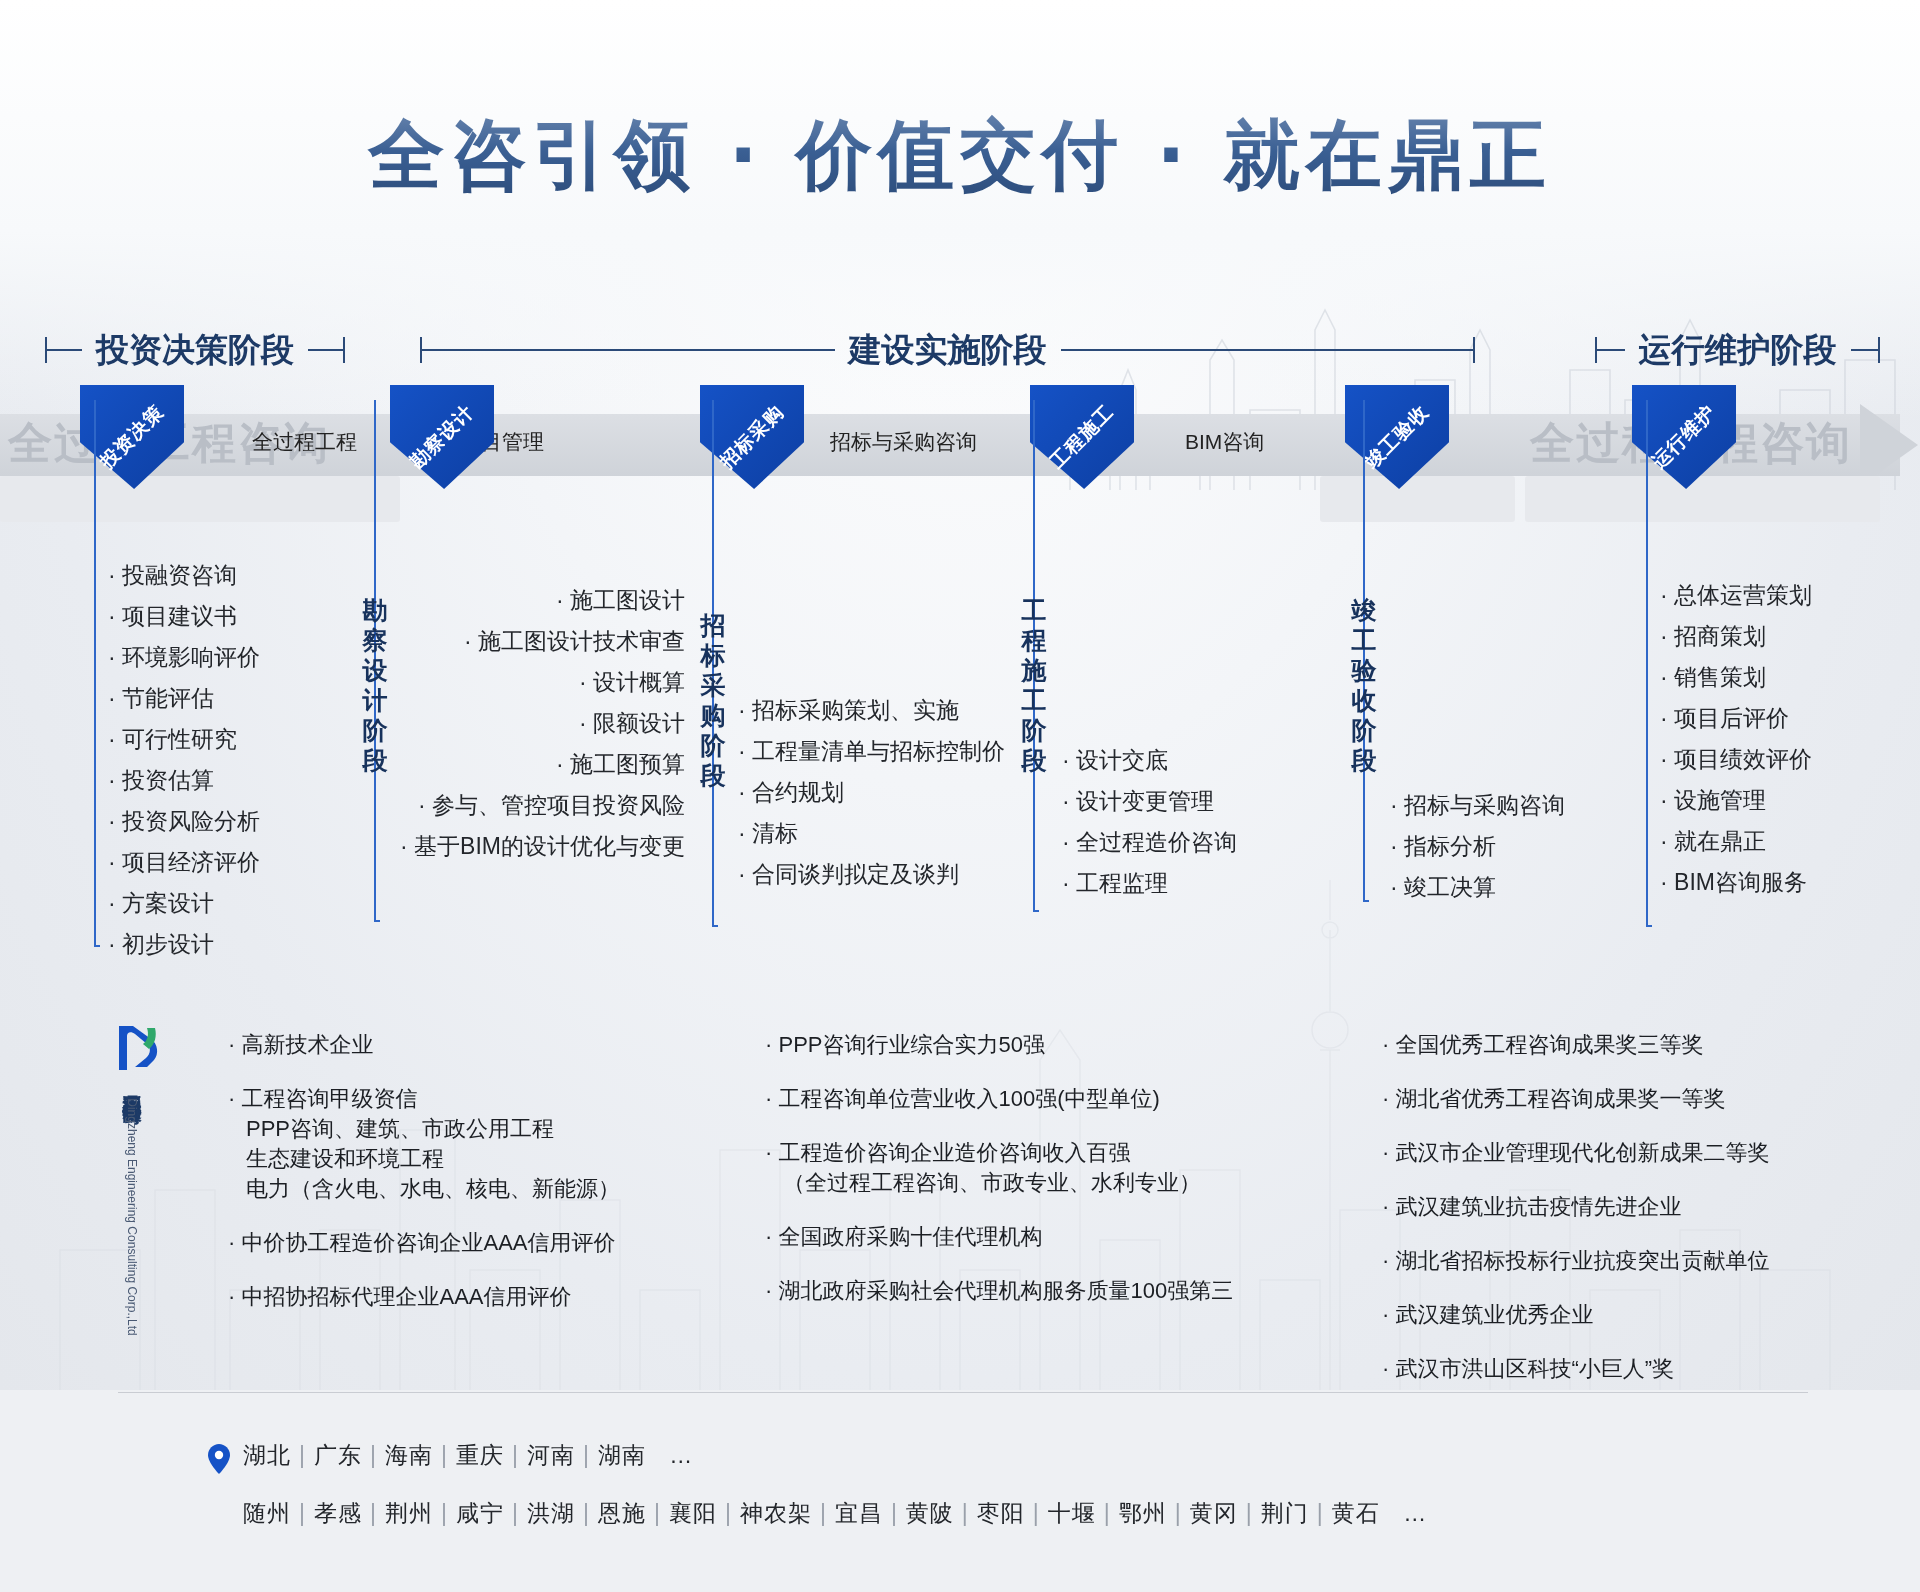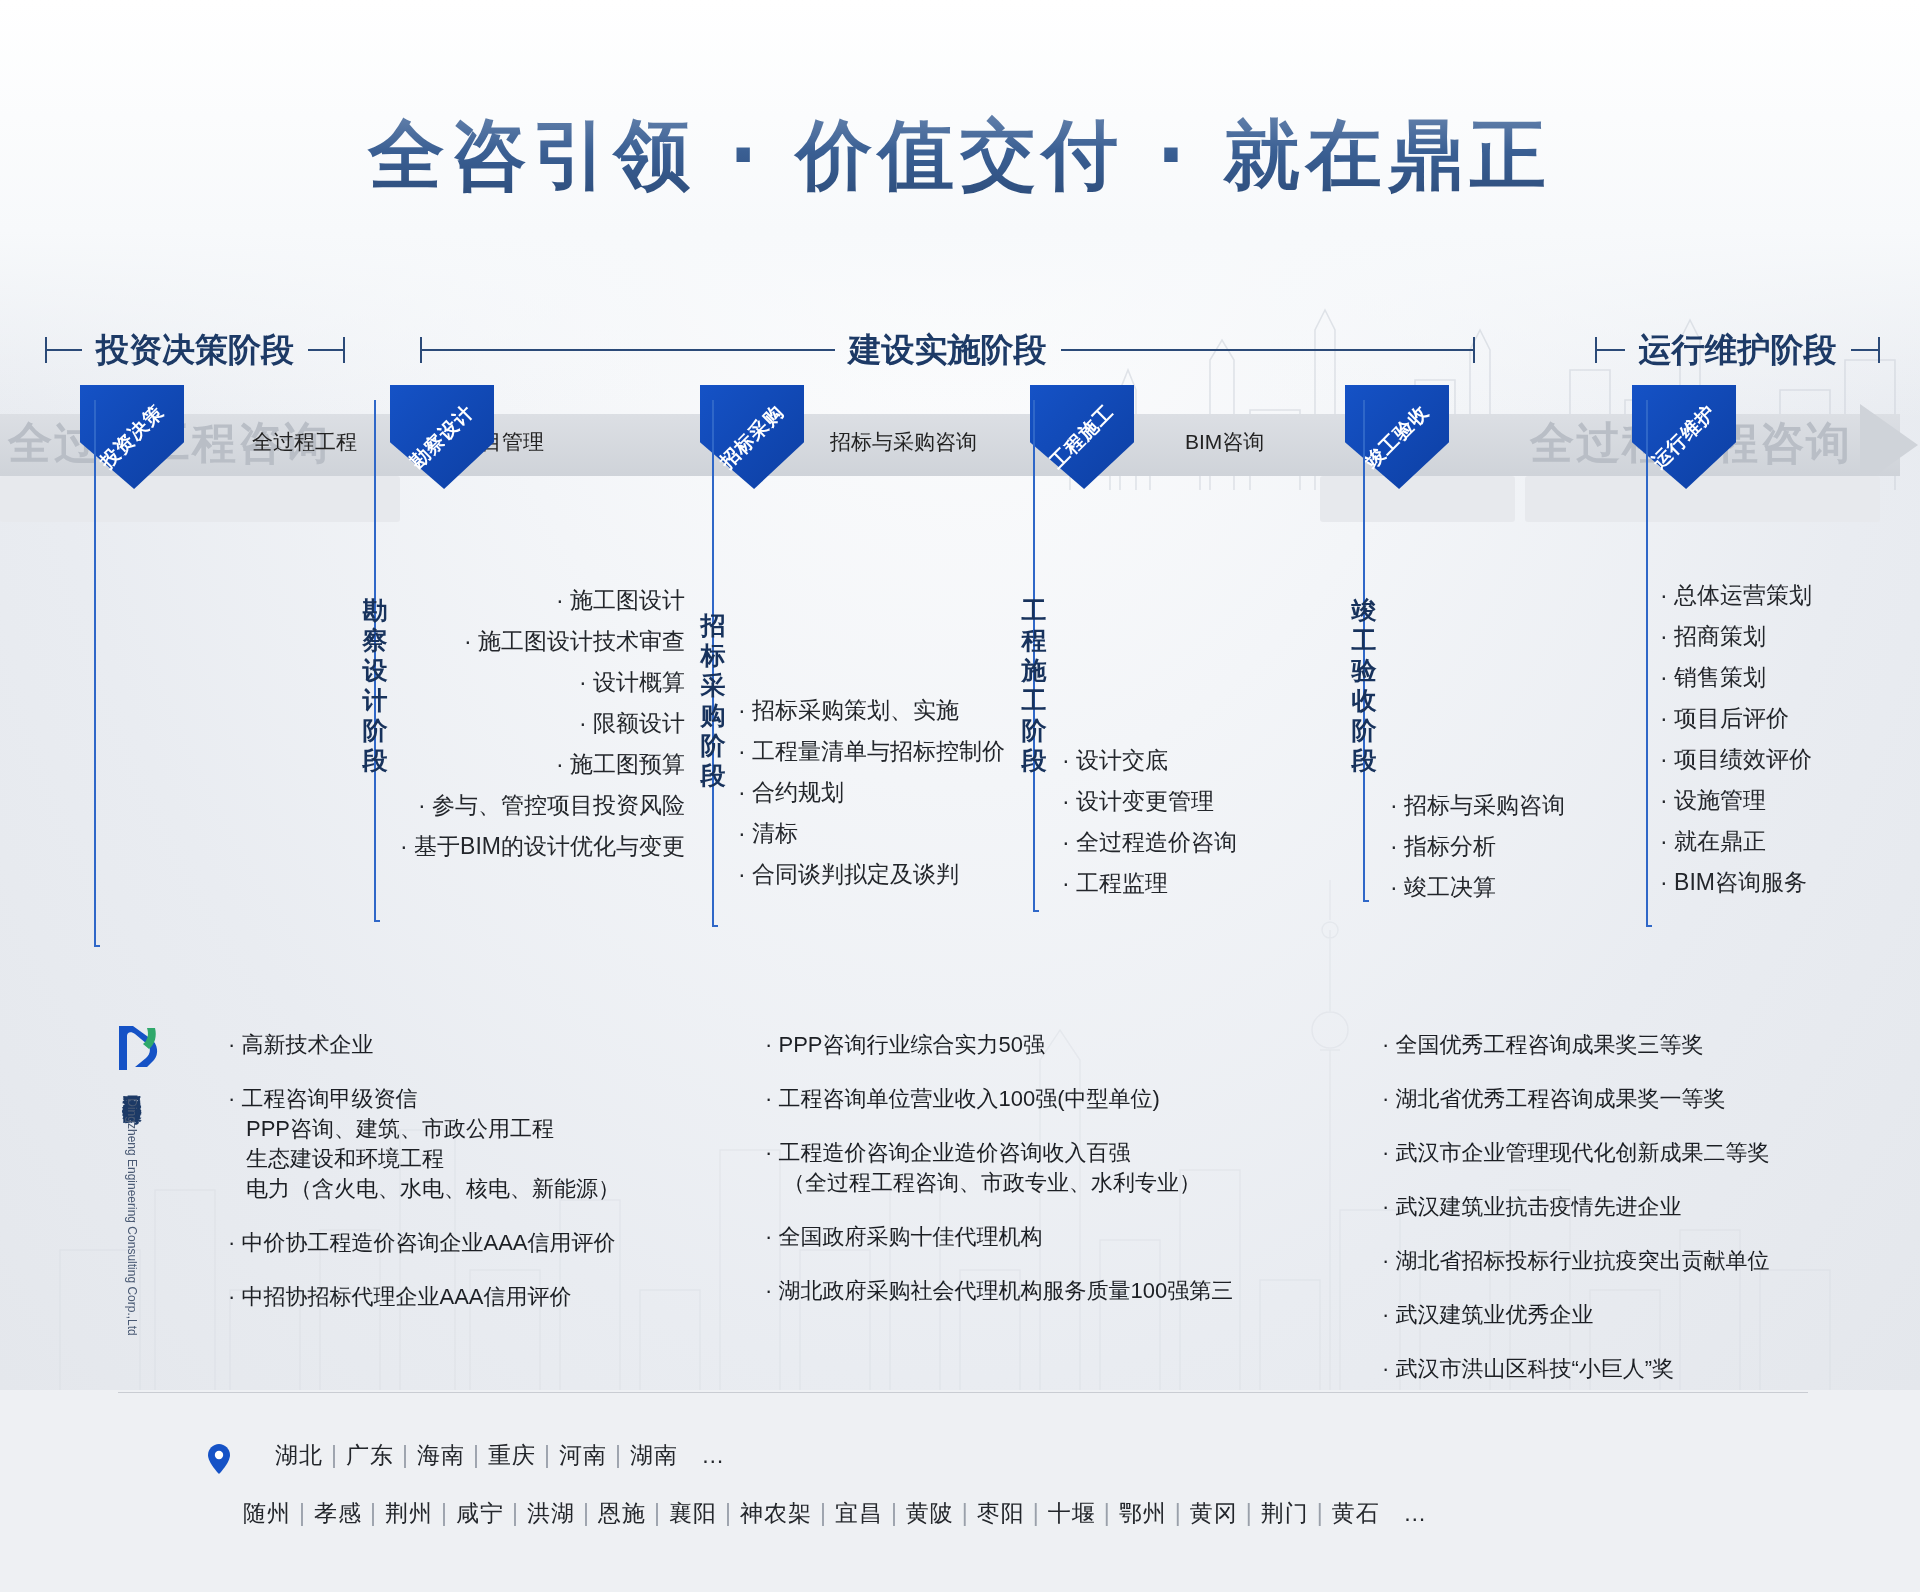--- a/index.html
+++ b/index.html
@@ -107,21 +107,21 @@
   .logo-text .en{font-size:12px;font-weight:normal;color:#4a5a74;letter-spacing:0;}
   .cred{position:absolute;font-size:22px;color:#1c1f24;line-height:30px;}
   .cred .li{margin-bottom:24px;white-space:nowrap;}
   .cred .li:before{content:"· ";}
   .cred .sub{display:block;white-space:nowrap;}
   .cred .sub.ind{padding-left:18px;}
 
   .divider{position:absolute;left:118px;top:1392px;width:1690px;height:1px;background:#c9ccd2;}
 
   .pin{position:absolute;left:208px;top:1444px;}
-  .region{position:absolute;left:243px;top:1440px;font-size:23px;color:#23262b;letter-spacing:1px;white-space:nowrap;margin-left:32px;}
+  .region{position:absolute;left:243px;top:1440px;font-size:23px;color:#23262b;letter-spacing:1px;white-space:nowrap;}
   .cities{position:absolute;left:243px;top:1498px;font-size:23px;color:#23262b;letter-spacing:1px;white-space:nowrap;}
   .sep{color:#9aa0aa;padding:0 8px;}
 </style>
 </head>
 <body>
 
 <div class="canvas">
 
   <svg class="skyline-top" viewBox="0 0 870 190" preserveAspectRatio="none">
     <g fill="none" stroke="#c3c9d2" stroke-width="1.6">
@@ -250,20 +250,32 @@
 
   <div class="vline" style="left:1033px;top:400px;height:510px;"></div>
   <div class="hline" style="left:1033px;top:910px;width:6px;"></div>
 
   <div class="vline" style="left:1363px;top:400px;height:500px;"></div>
   <div class="hline" style="left:1363px;top:900px;width:6px;"></div>
 
   <div class="vline" style="left:1646px;top:400px;height:525px;"></div>
   <div class="hline" style="left:1646px;top:925px;width:6px;"></div>
 
+  <div class="items" style="left:108px;top:555px;">
+    <div>投融资咨询</div>
+    <div>项目建议书</div>
+    <div>环境影响评价</div>
+    <div>节能评估</div>
+    <div>可行性研究</div>
+    <div>投资估算</div>
+    <div>投资风险分析</div>
+    <div>项目经济评价</div>
+    <div>方案设计</div>
+    <div>初步设计</div>
+  </div>
 
   <div class="stage-name" style="left:358px;top:595px;">勘察设计阶段</div>
   <div class="items" style="left:400px;top:580px;text-align:right;">
     <div>施工图设计</div>
     <div>施工图设计技术审查</div>
     <div>设计概算</div>
     <div>限额设计</div>
     <div>施工图预算</div>
     <div>参与、管控项目投资风险</div>
     <div>基于BIM的设计优化与变更</div>

